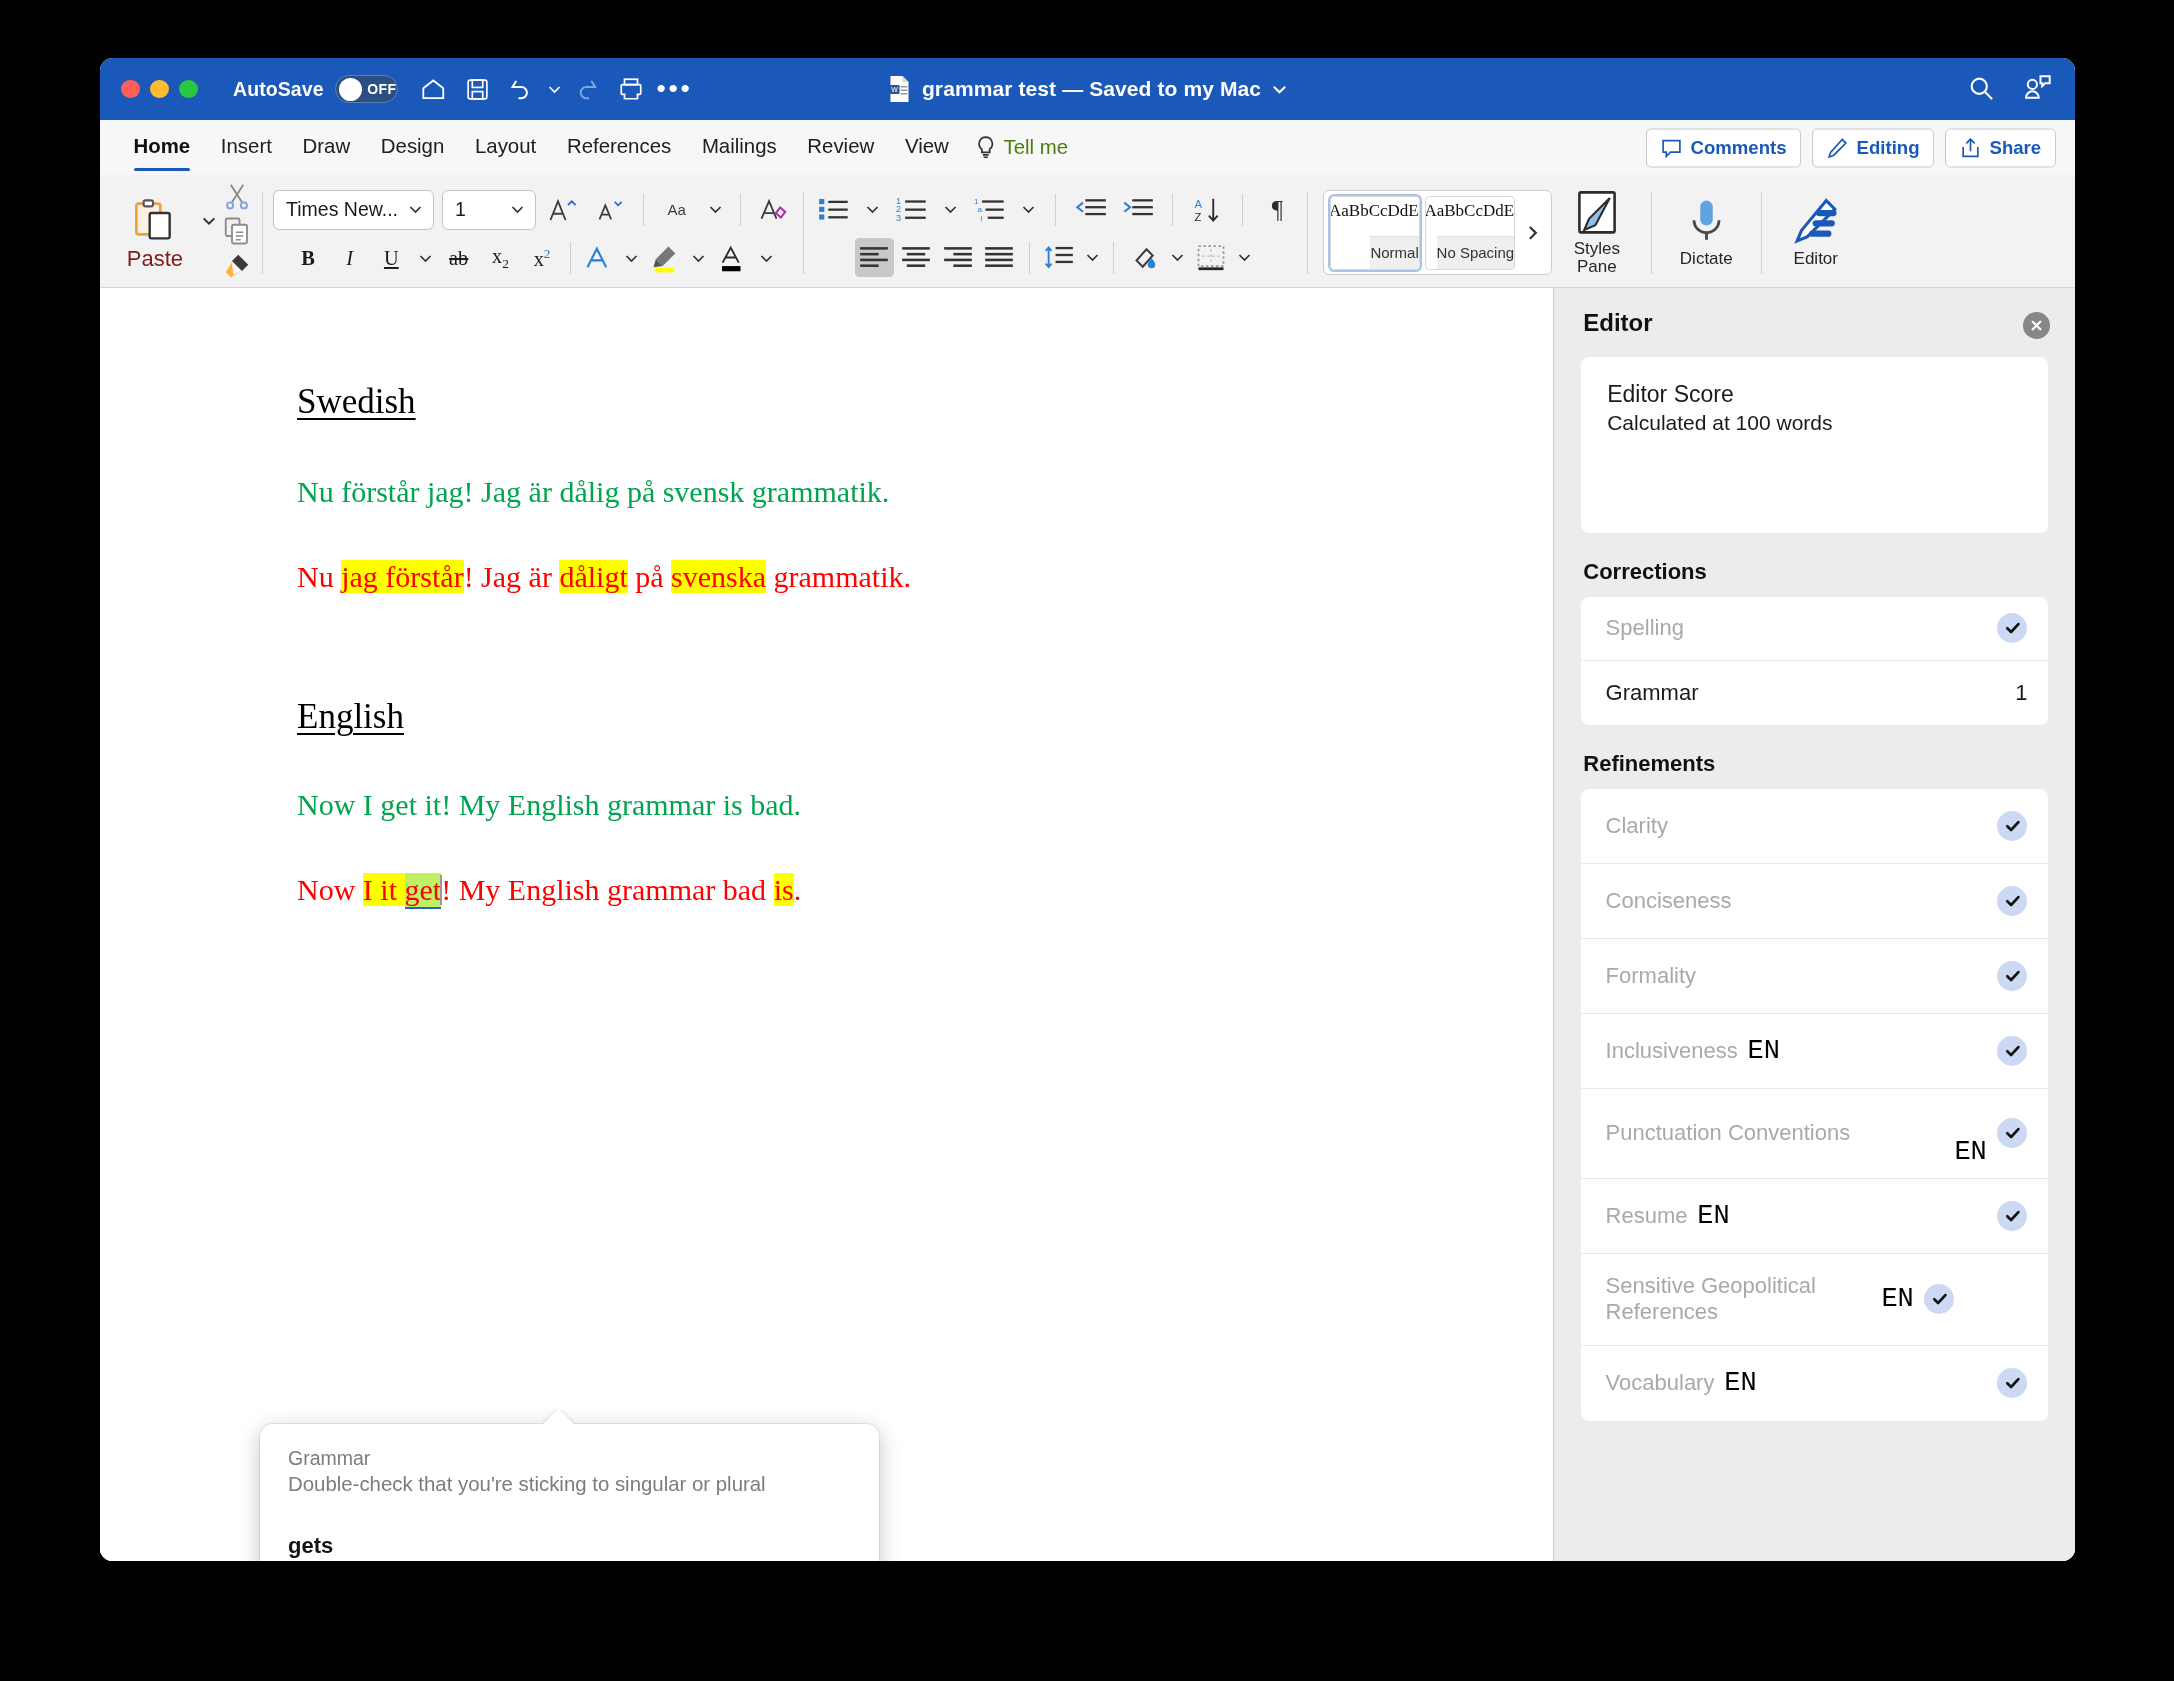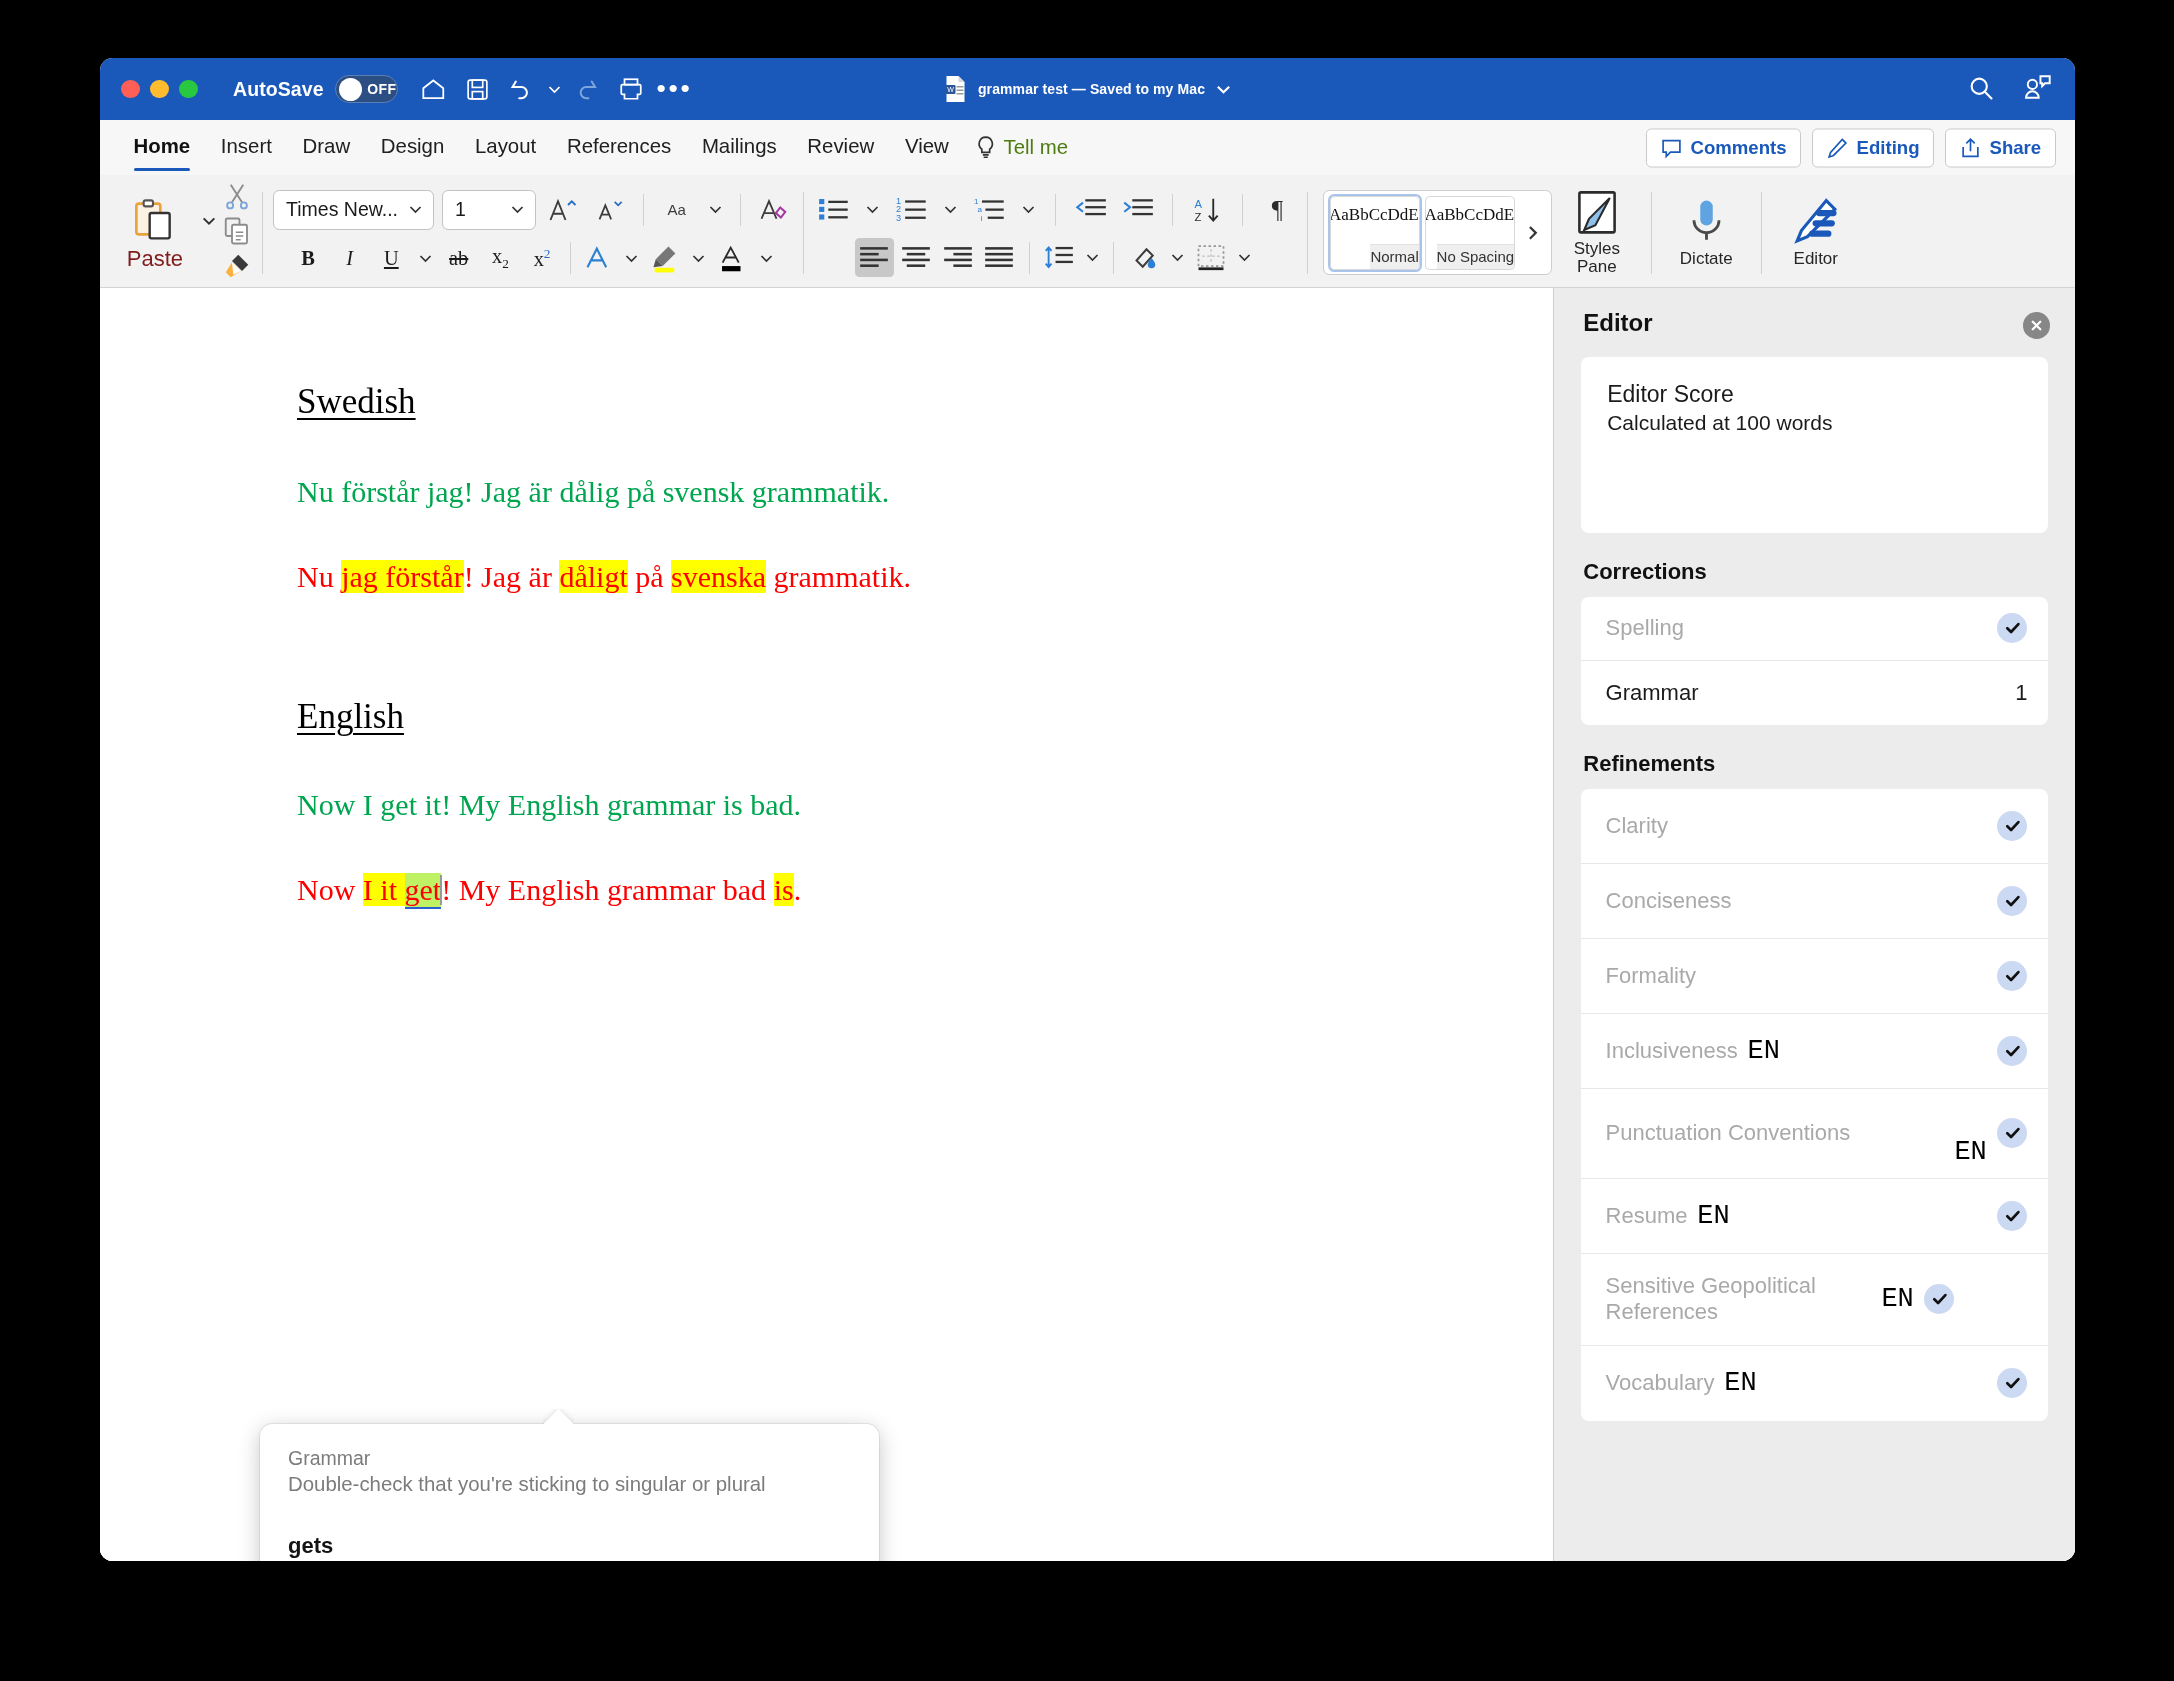--- a/index.html
+++ b/index.html
@@ -50,21 +50,21 @@
   .qbtn svg { display: block; }
   .qchev { width: 19.5px; height: 39px; display:flex; align-items:center; justify-content:center; }
 
   .doctitle {
     position: absolute; left: 0; right: 0; top: 0; height: 62px;
     display: flex; align-items: center; justify-content: center;
     gap: 9.8px; pointer-events: none;
   }
   .doctitle .inner { display: flex; align-items: center; gap: 9.8px; pointer-events: auto; }
   .doctitle .t {
-    color: #fff; font-size: 14px; font-weight: bold; letter-spacing: 0.1px;
+    color: #fff; font-size: 21px; font-weight: bold; letter-spacing: 0.1px;
   }
   .titlebar-right {
     position: absolute; right: 23px; top: 0; height: 62px;
     display: flex; align-items: center; gap: 26.6px;
   }
 
   
   .tabbar {
     height: 55px; background: #f7f7f7;
     display: flex; align-items: center; position: relative;
@@ -139,21 +139,21 @@
     border: 0.9px solid #d8d8d8;
     align-items: flex-end;
   }
   .style-card.sel { outline: 2.7px solid #a8c4ea; outline-offset: 0.9px; }
   .style-card .prev {
     flex: 1; display: flex; align-items: center; justify-content: center;
     font-family: "Liberation Serif", serif; font-size: 17px; color: #111;
     overflow: hidden; white-space: nowrap;
   }
   .style-card .nm {
-    height: 25px; background: #efefef; display: flex; align-items: center; justify-content: center;
+    height: 33px; background: #efefef; display: flex; align-items: center; justify-content: center;
     font-size: 15px; color: #333; border-top: 0.9px solid #e0e0e0; margin-top: 10px;
   }
   .bigbtn {
     width: 89px; display: flex; flex-direction: column; align-items: center;
     justify-content: center; gap: 2.7px;
   }
   .bigbtn .lbl { font-size: 17px; color: #262626; text-align: center; line-height: 1.05; }
 
   
   .bodyarea { display: flex; height: 1300px; background: #fff; }

